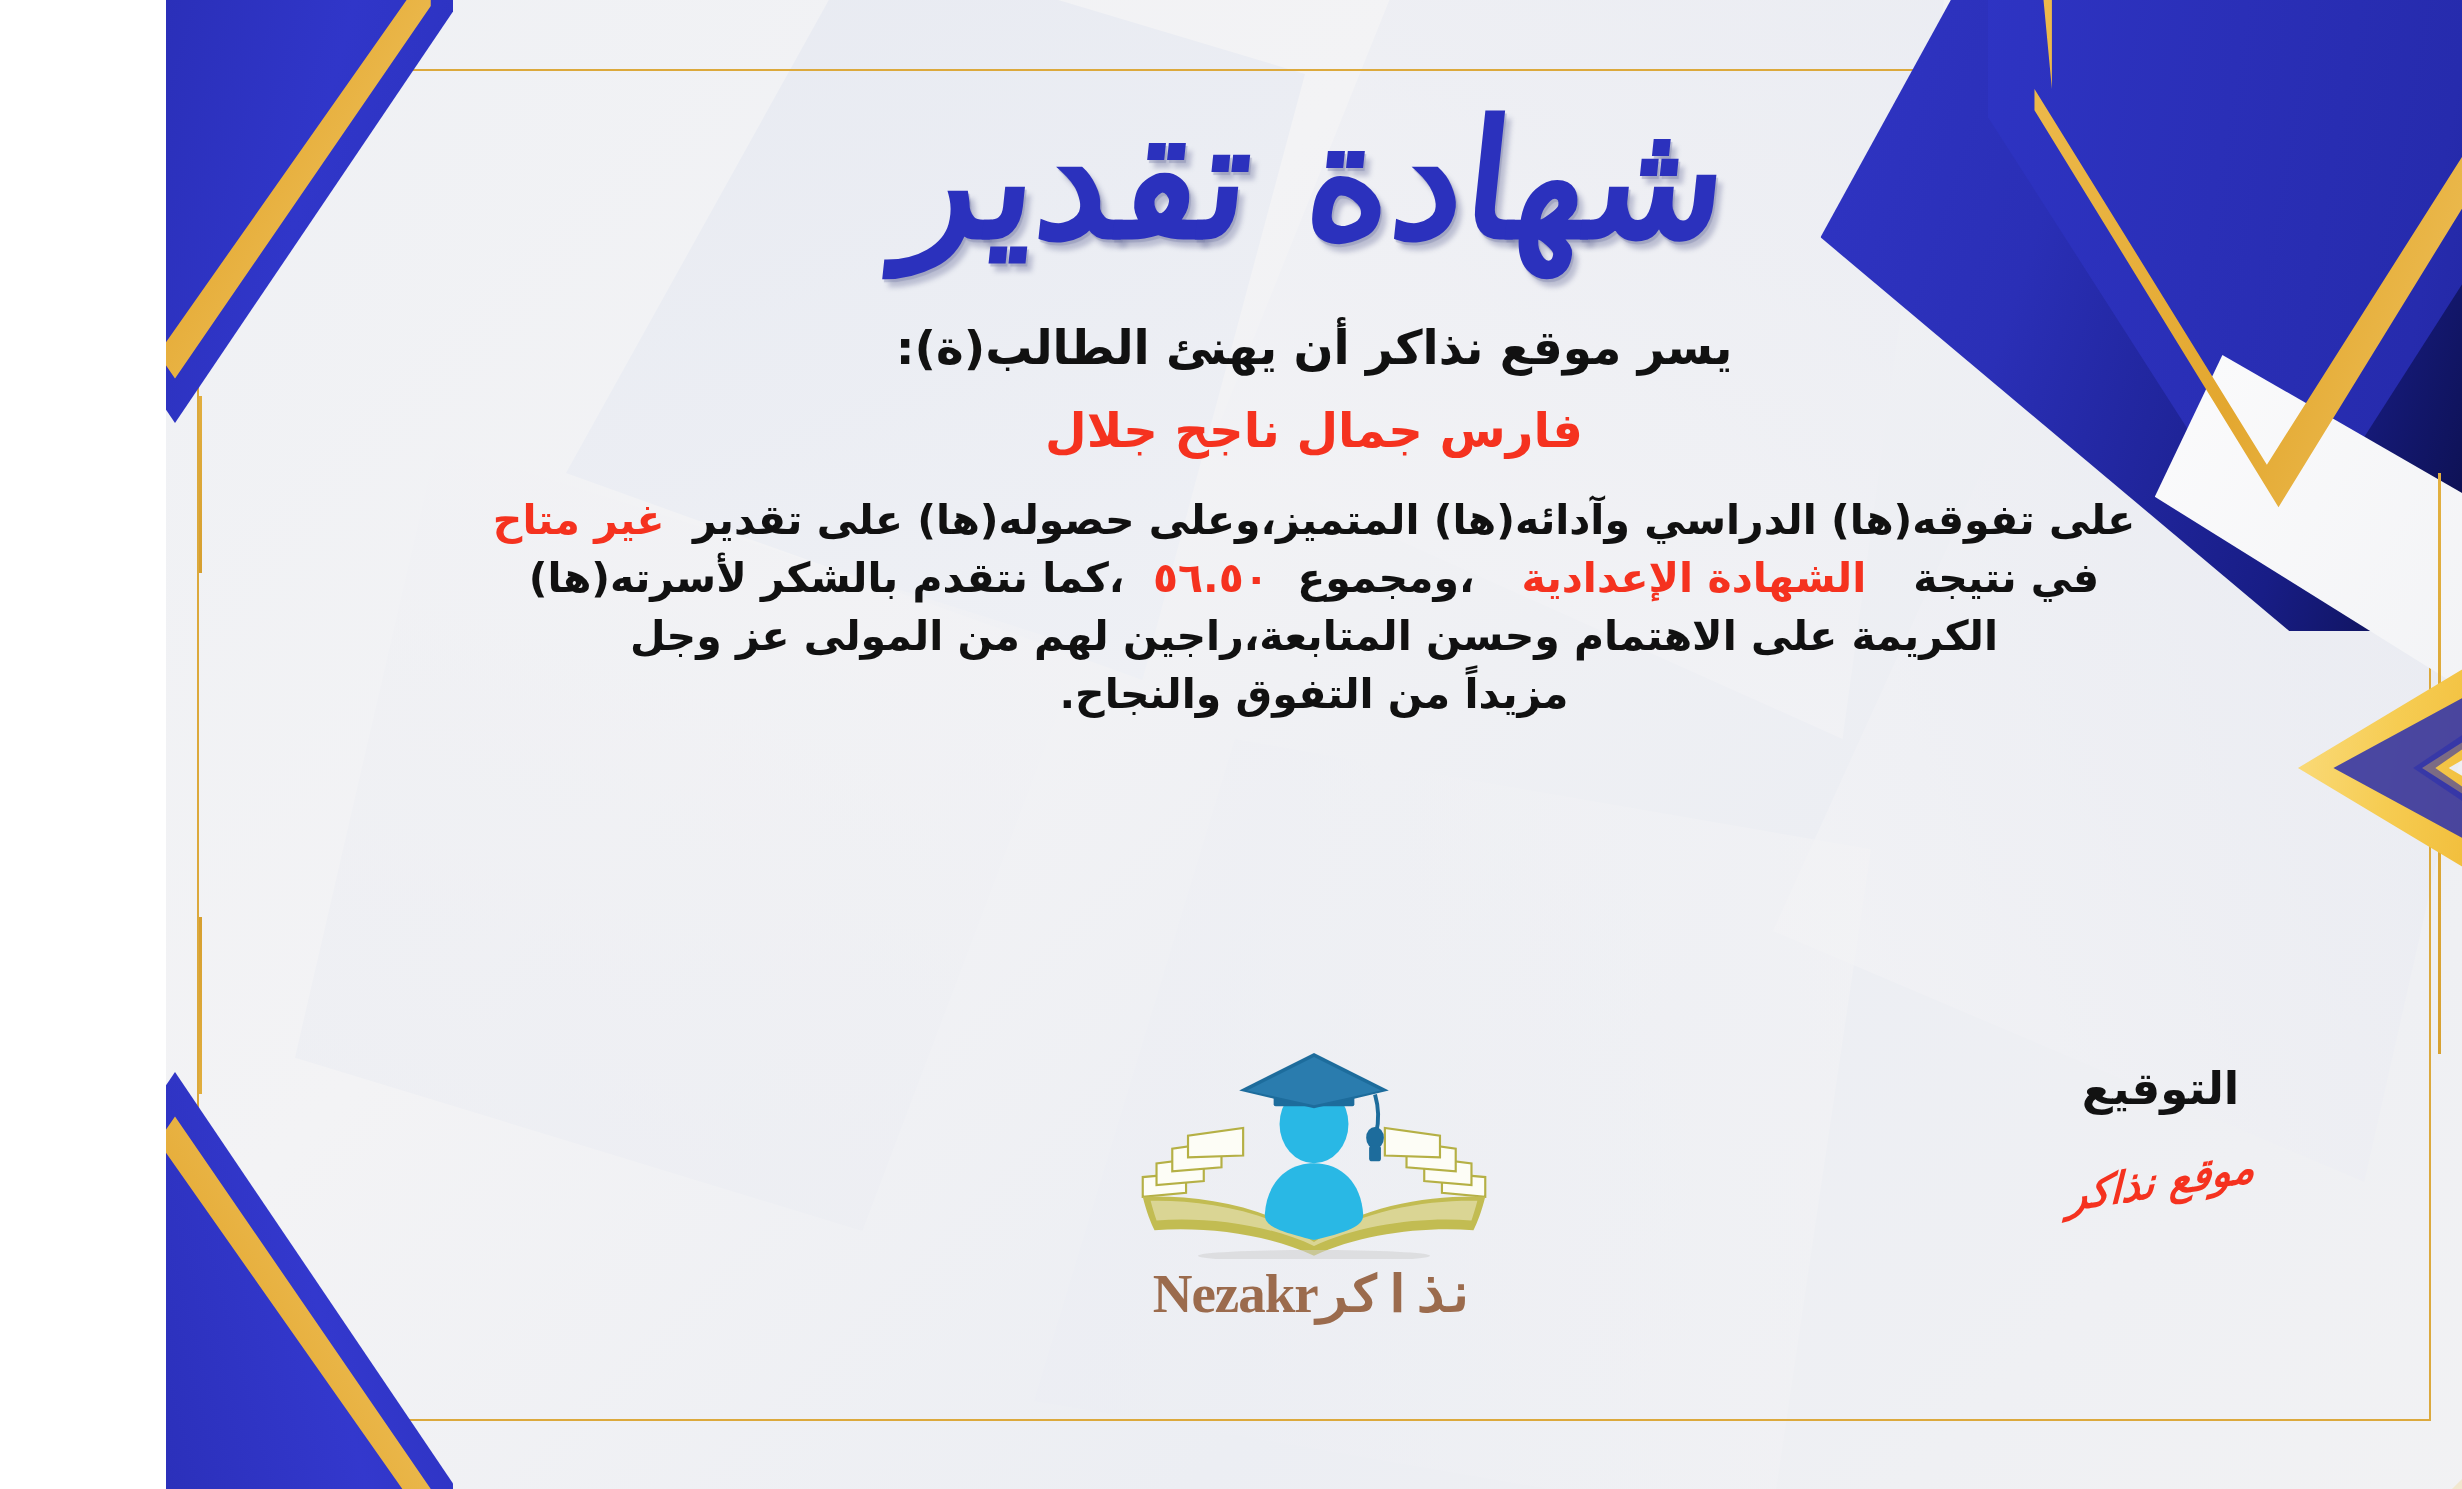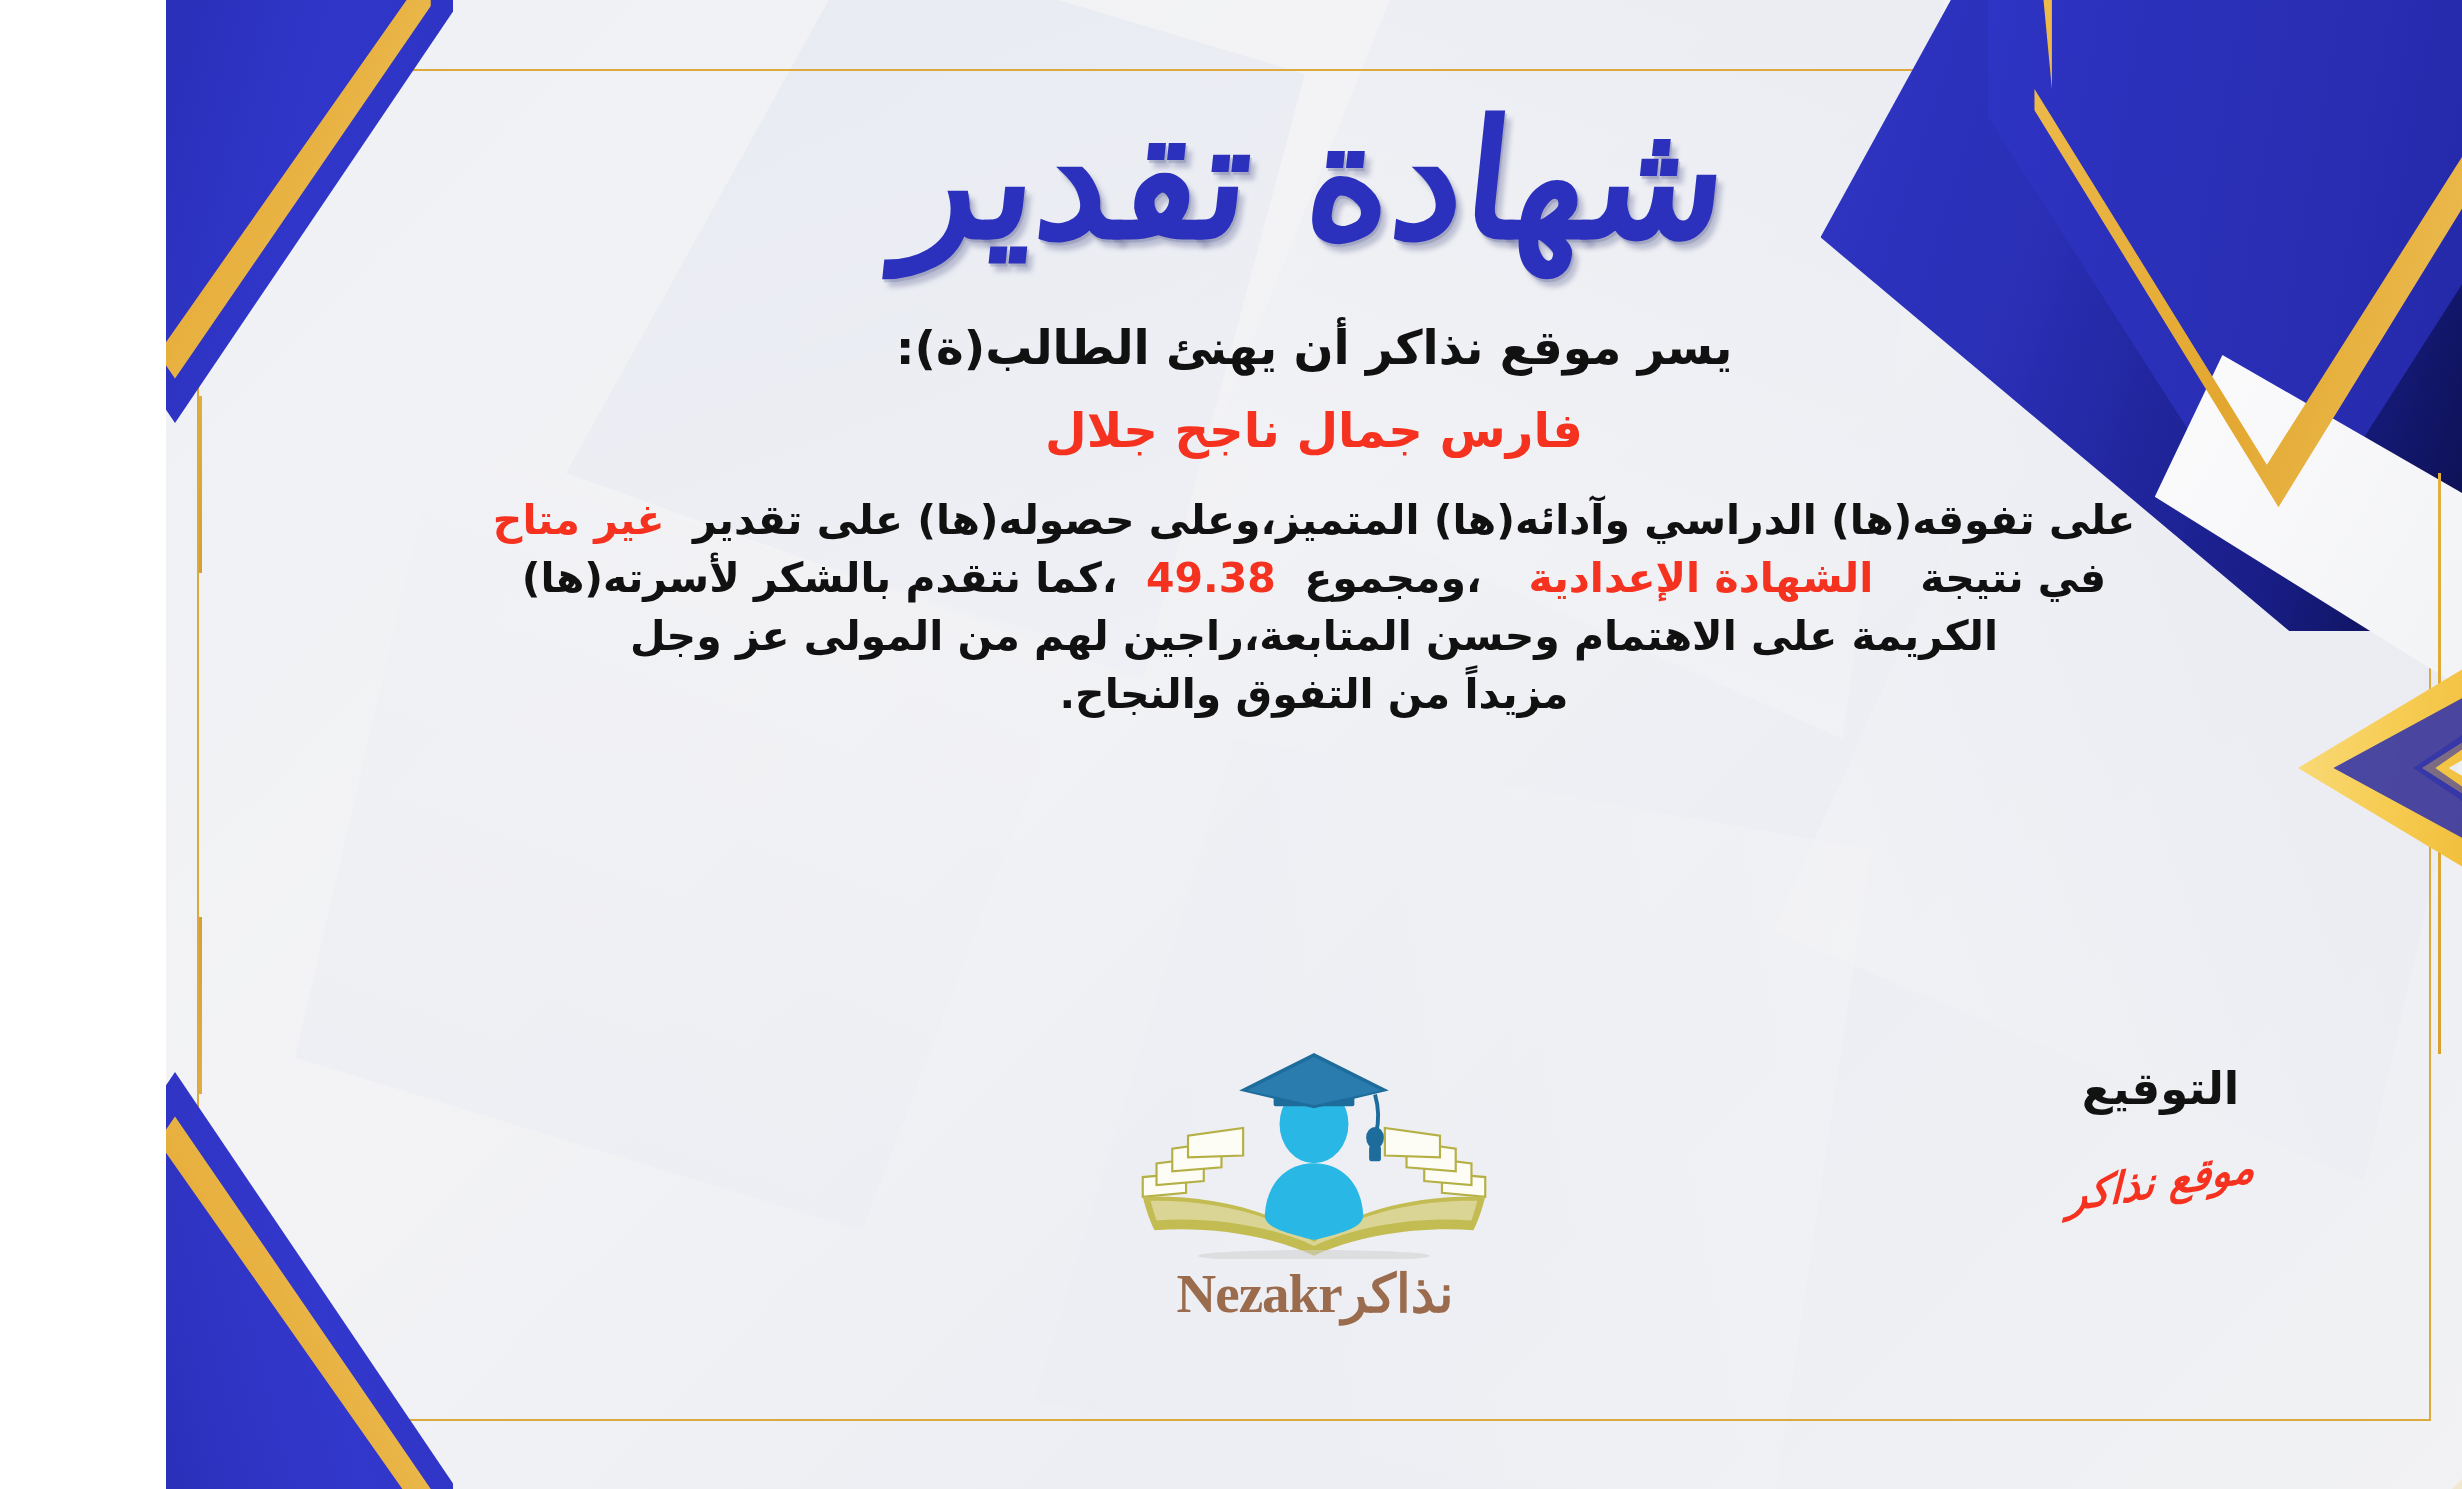--- a/index.html
+++ b/index.html
@@ -328,21 +328,21 @@
     margin-top:3px;
     font-family:"Liberation Serif", serif;
     font-size:55px;
     font-weight:700;
     color:#9b6b4d;
     letter-spacing:-1px;
     white-space:nowrap;
     direction:ltr;
   }
   .logo-text .ar{
-    font-family:Liberation Sans, sans-serif;
+    font-family:Liberation Mono, monospace;
     font-size:53px;
     margin-right:-2px;
   }
 </style>
 </head>
 <body>
 
 <div class="certificate">
 
   <div class="bg-base"></div>
@@ -391,21 +391,21 @@
 
     <div class="student-name">فارس جمال ناجح جلال</div>
 
     <div class="body-block">
 
       <div class="body-line">
         <span>على تفوقه(ها) الدراسي وآدائه(ها) المتميز،وعلى حصوله(ها) على تقدير</span><span class="gap-s"></span><span class="hl">غير متاح</span>
       </div>
 
       <div class="body-line">
-        <span>في نتيجة</span><span class="gap-m"></span><span class="hl">الشهادة الإعدادية</span><span class="gap-m"></span><span>،ومجموع</span><span class="gap-s"></span><span class="hl">49.38</span><span class="gap-s"></span><span>،كما نتقدم بالشكر لأسرته(ها)</span>
+        <span>في نتيجة</span><span class="gap-m"></span><span class="hl">الشهادة الإعدادية</span><span class="gap-m"></span><span>،ومجموع</span><span class="gap-s"></span><span class="hl">٥٦.٥٠</span><span class="gap-s"></span><span>،كما نتقدم بالشكر لأسرته(ها)</span>
       </div>
 
       <div class="body-line">الكريمة على الاهتمام وحسن المتابعة،راجين لهم من المولى عز وجل</div>
 
       <div class="body-line">مزيداً من التفوق والنجاح.</div>
     </div>
 
     <div class="footer">
 
       <div class="sig-block">

